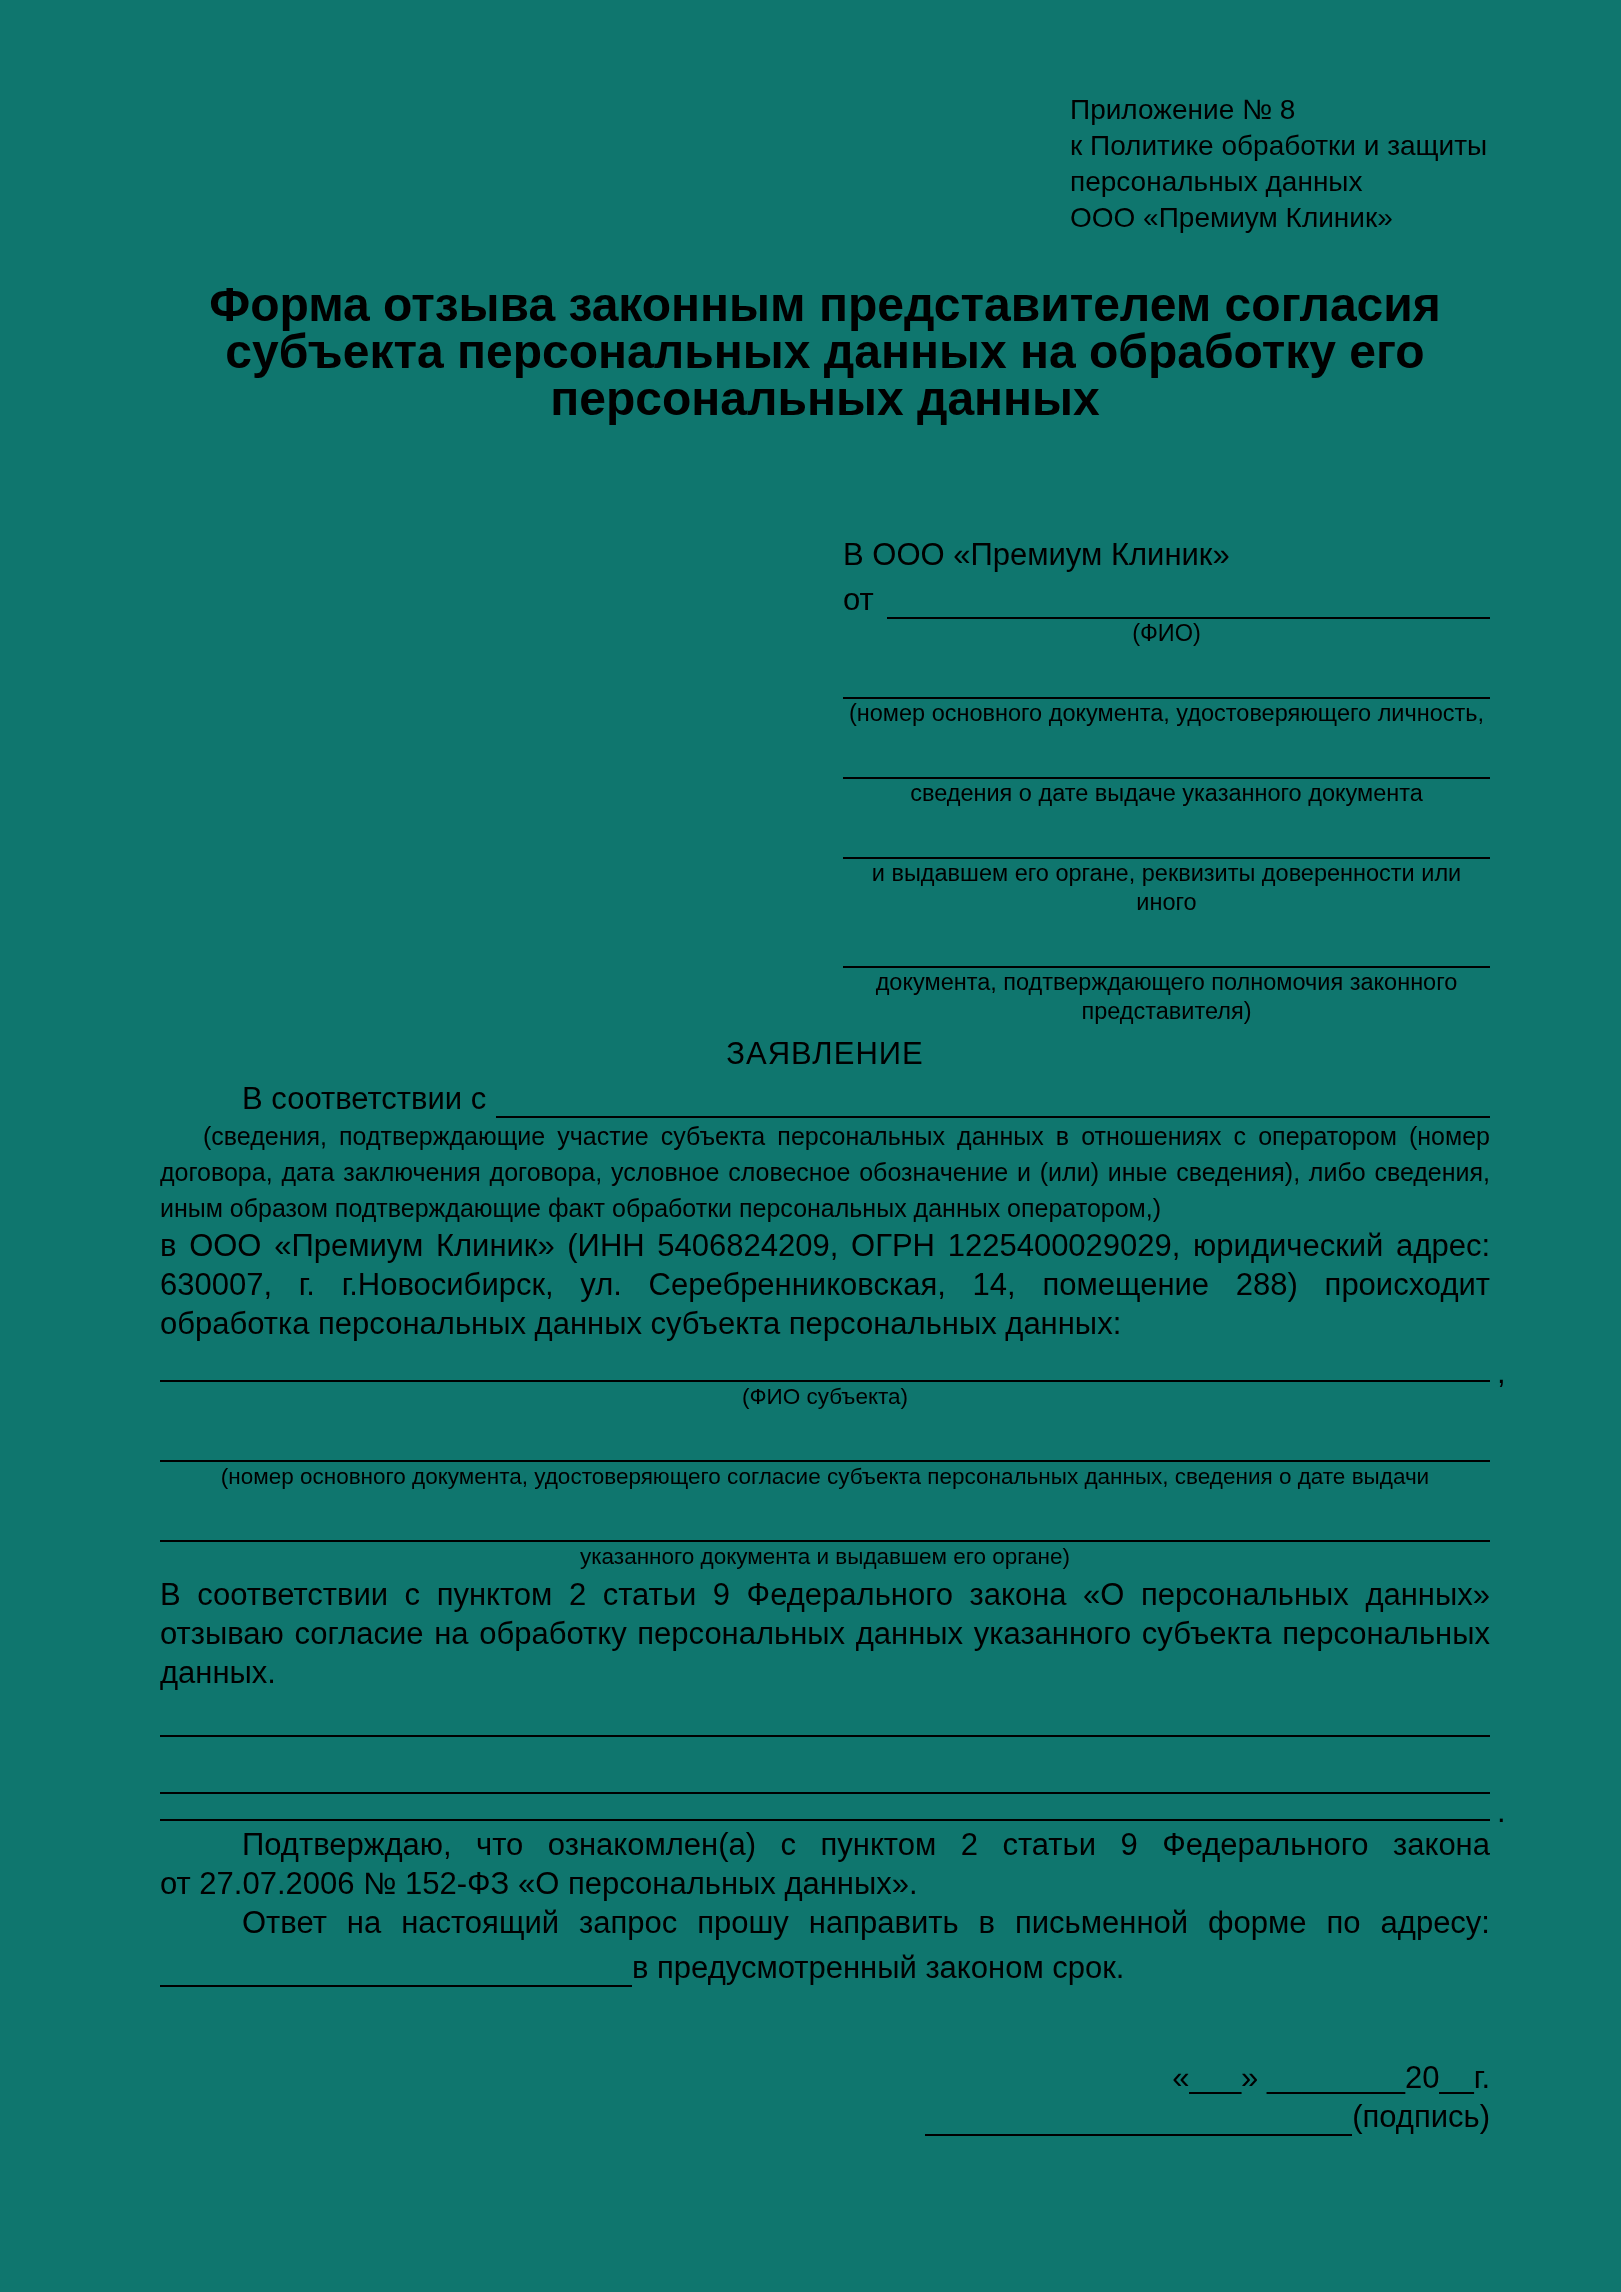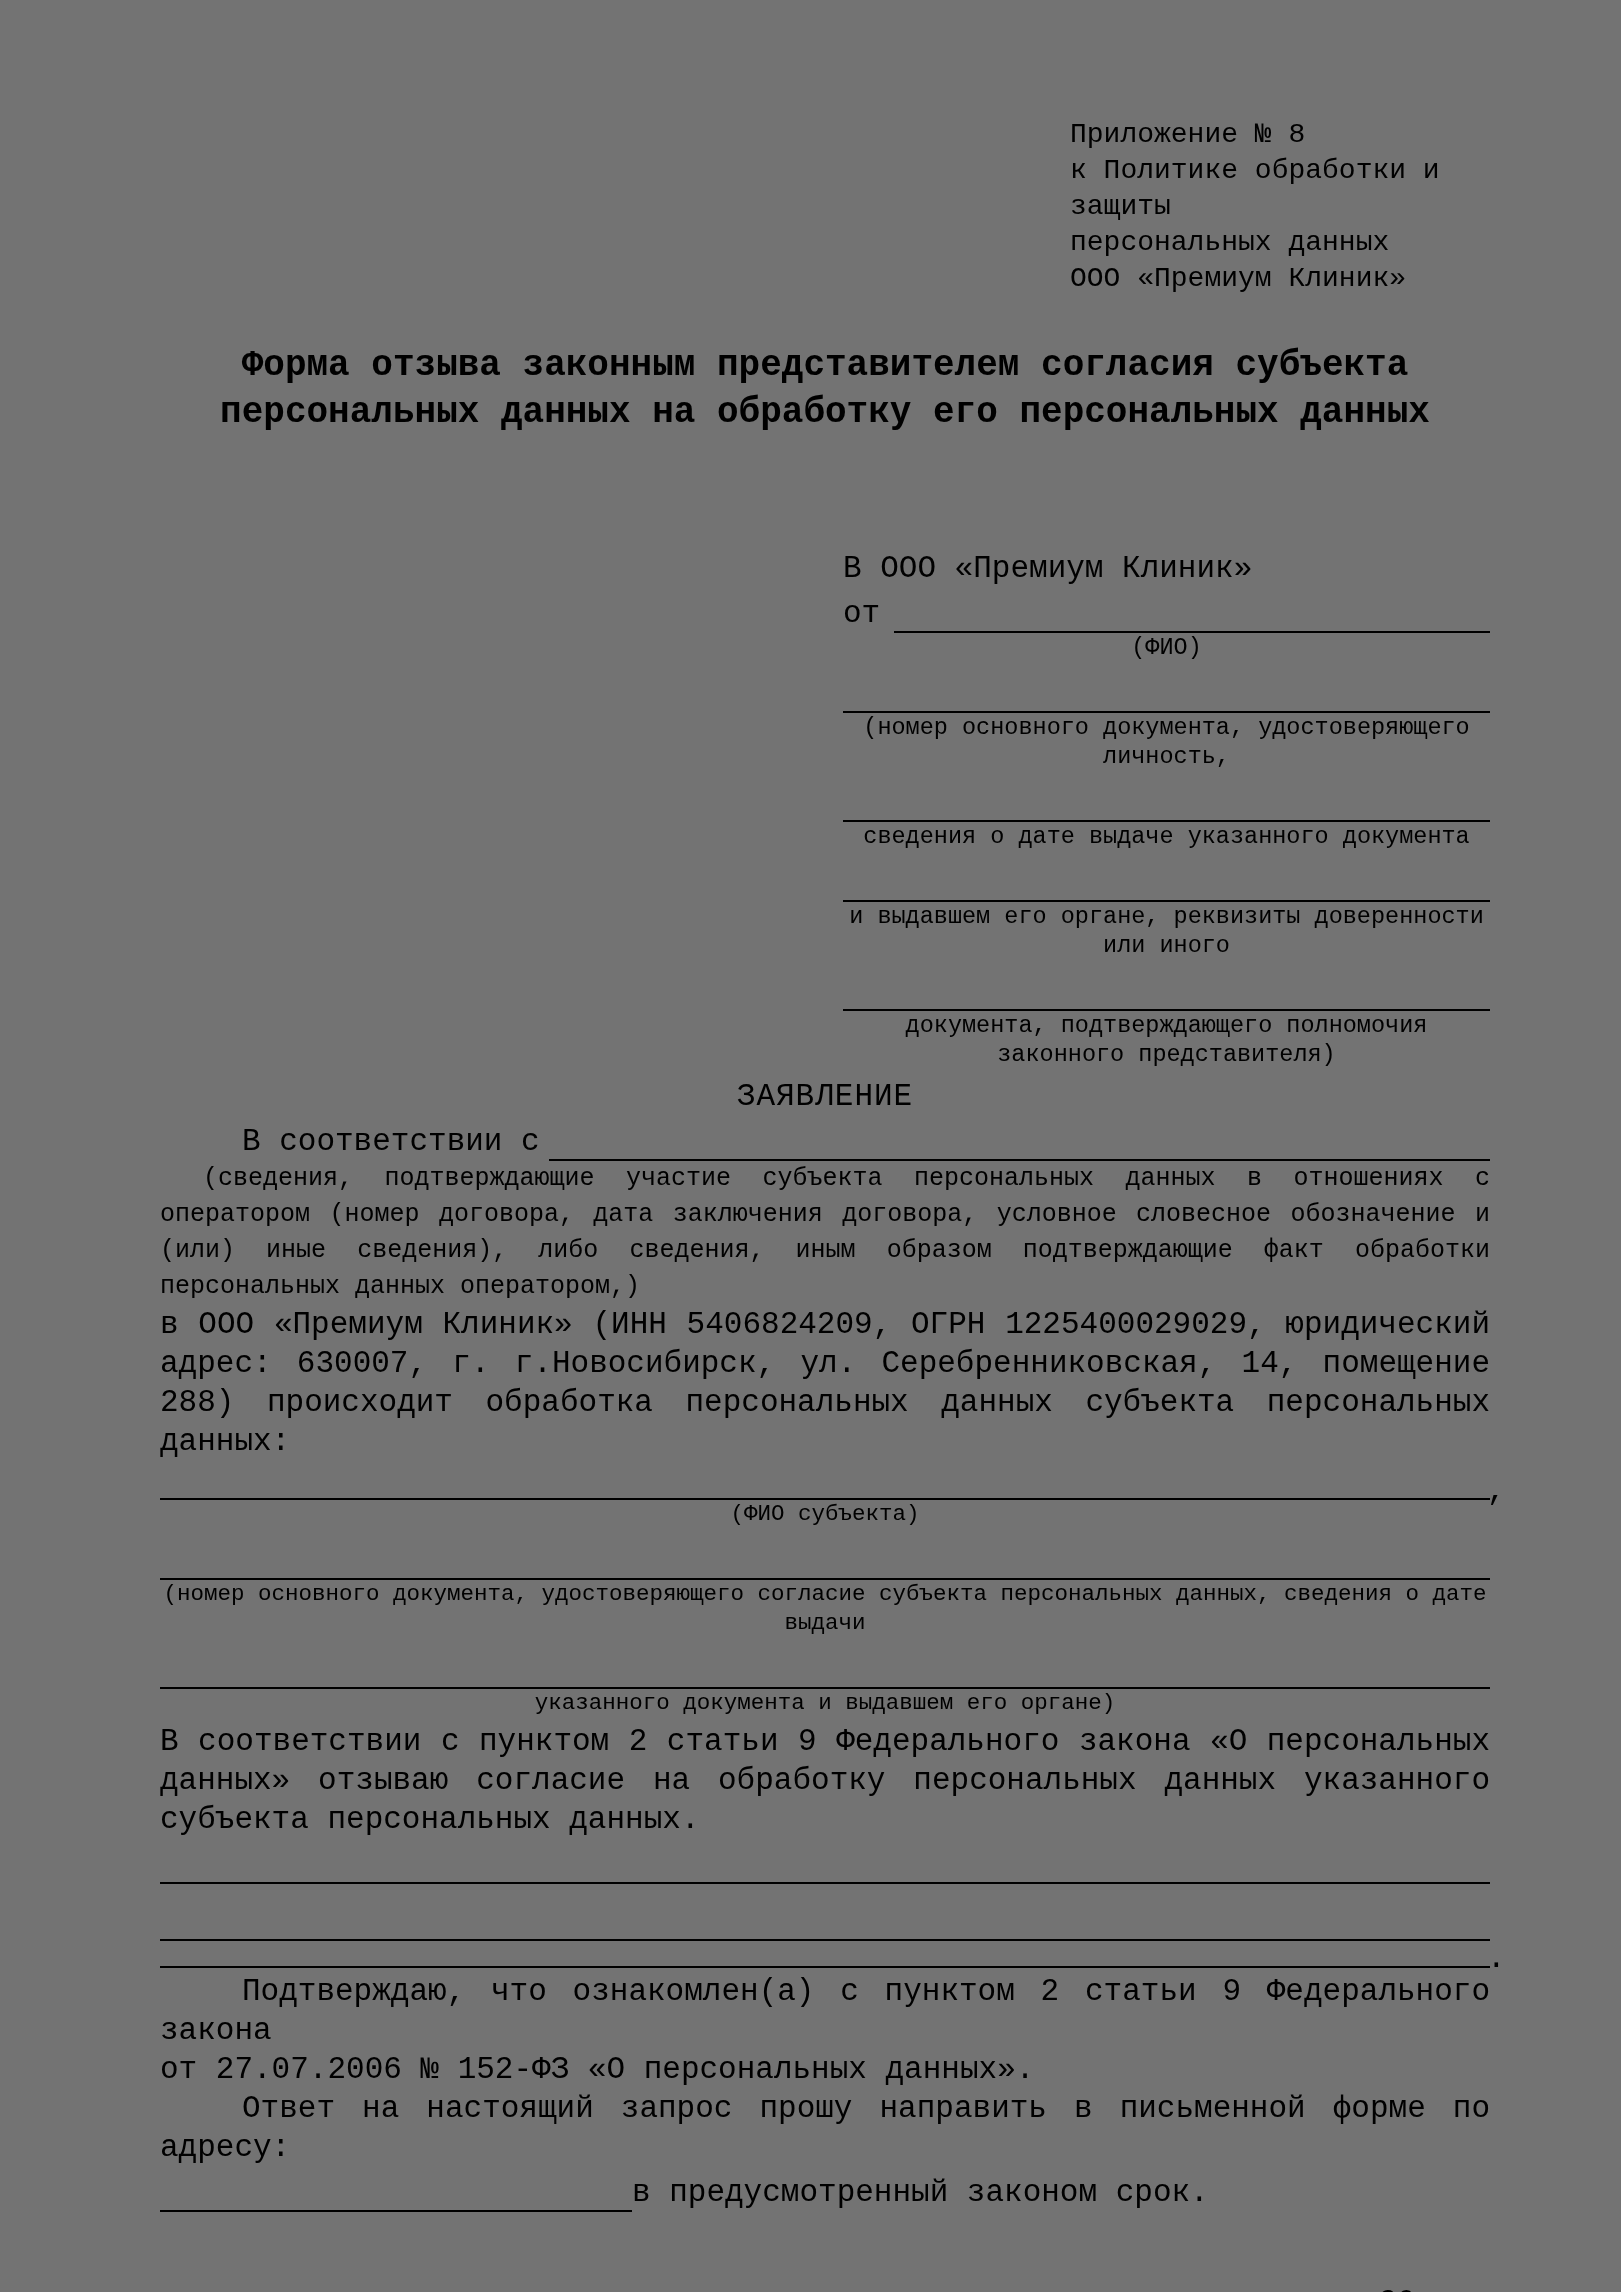--- a/index.html
+++ b/index.html
@@ -1,43 +1,43 @@
 <!DOCTYPE html>
 <html lang="ru"><head>
 <meta charset="utf-8">
 <style>
   html, body { margin:0; padding:0; background:#ffffff; }
   .page {
     position: relative;
     width: 1621px;
     height: 2293px;
     margin: 0 auto;
-    background: #737373;
+    background: #0f766e;
     color: #000000;
     box-sizing: border-box;
-    padding: 117px 131px 0 160px;
-    font-family: Liberation Mono, monospace;
+    padding: 92px 131px 0 160px;
+    font-family: Liberation Sans, sans-serif;
     font-size: 31px;
     line-height: 39px;
     overflow: hidden;
   }
   
   .header-block {
     margin-left: 910px;
     font-size: 28px;
     line-height: 36px;
     text-align: left;
   }
   
   .doc-title {
     margin: 45px auto 0 auto;
     max-width: 1255px;
     text-align: center;
     font-weight: bold;
-    font-size: 36px;
+    font-size: 48px;
     line-height: 47px;
   }
   
   .addressee { margin-top: 113px; margin-left: auto; width: 647px; }
   .addr-org { font-size: 31px; line-height: 39px; }
   .from-row { display: flex; align-items: flex-end; height: 45px; }
   .from-row .label { padding-right: 13.7px; }
   .fill-line { flex: 1 1 auto; border-bottom: 2.9px solid #000; height: 37px; }
   .caption { font-size: 23.5px; line-height: 29px; text-align: center; }
   .caption.small { font-size: 22.5px; }

